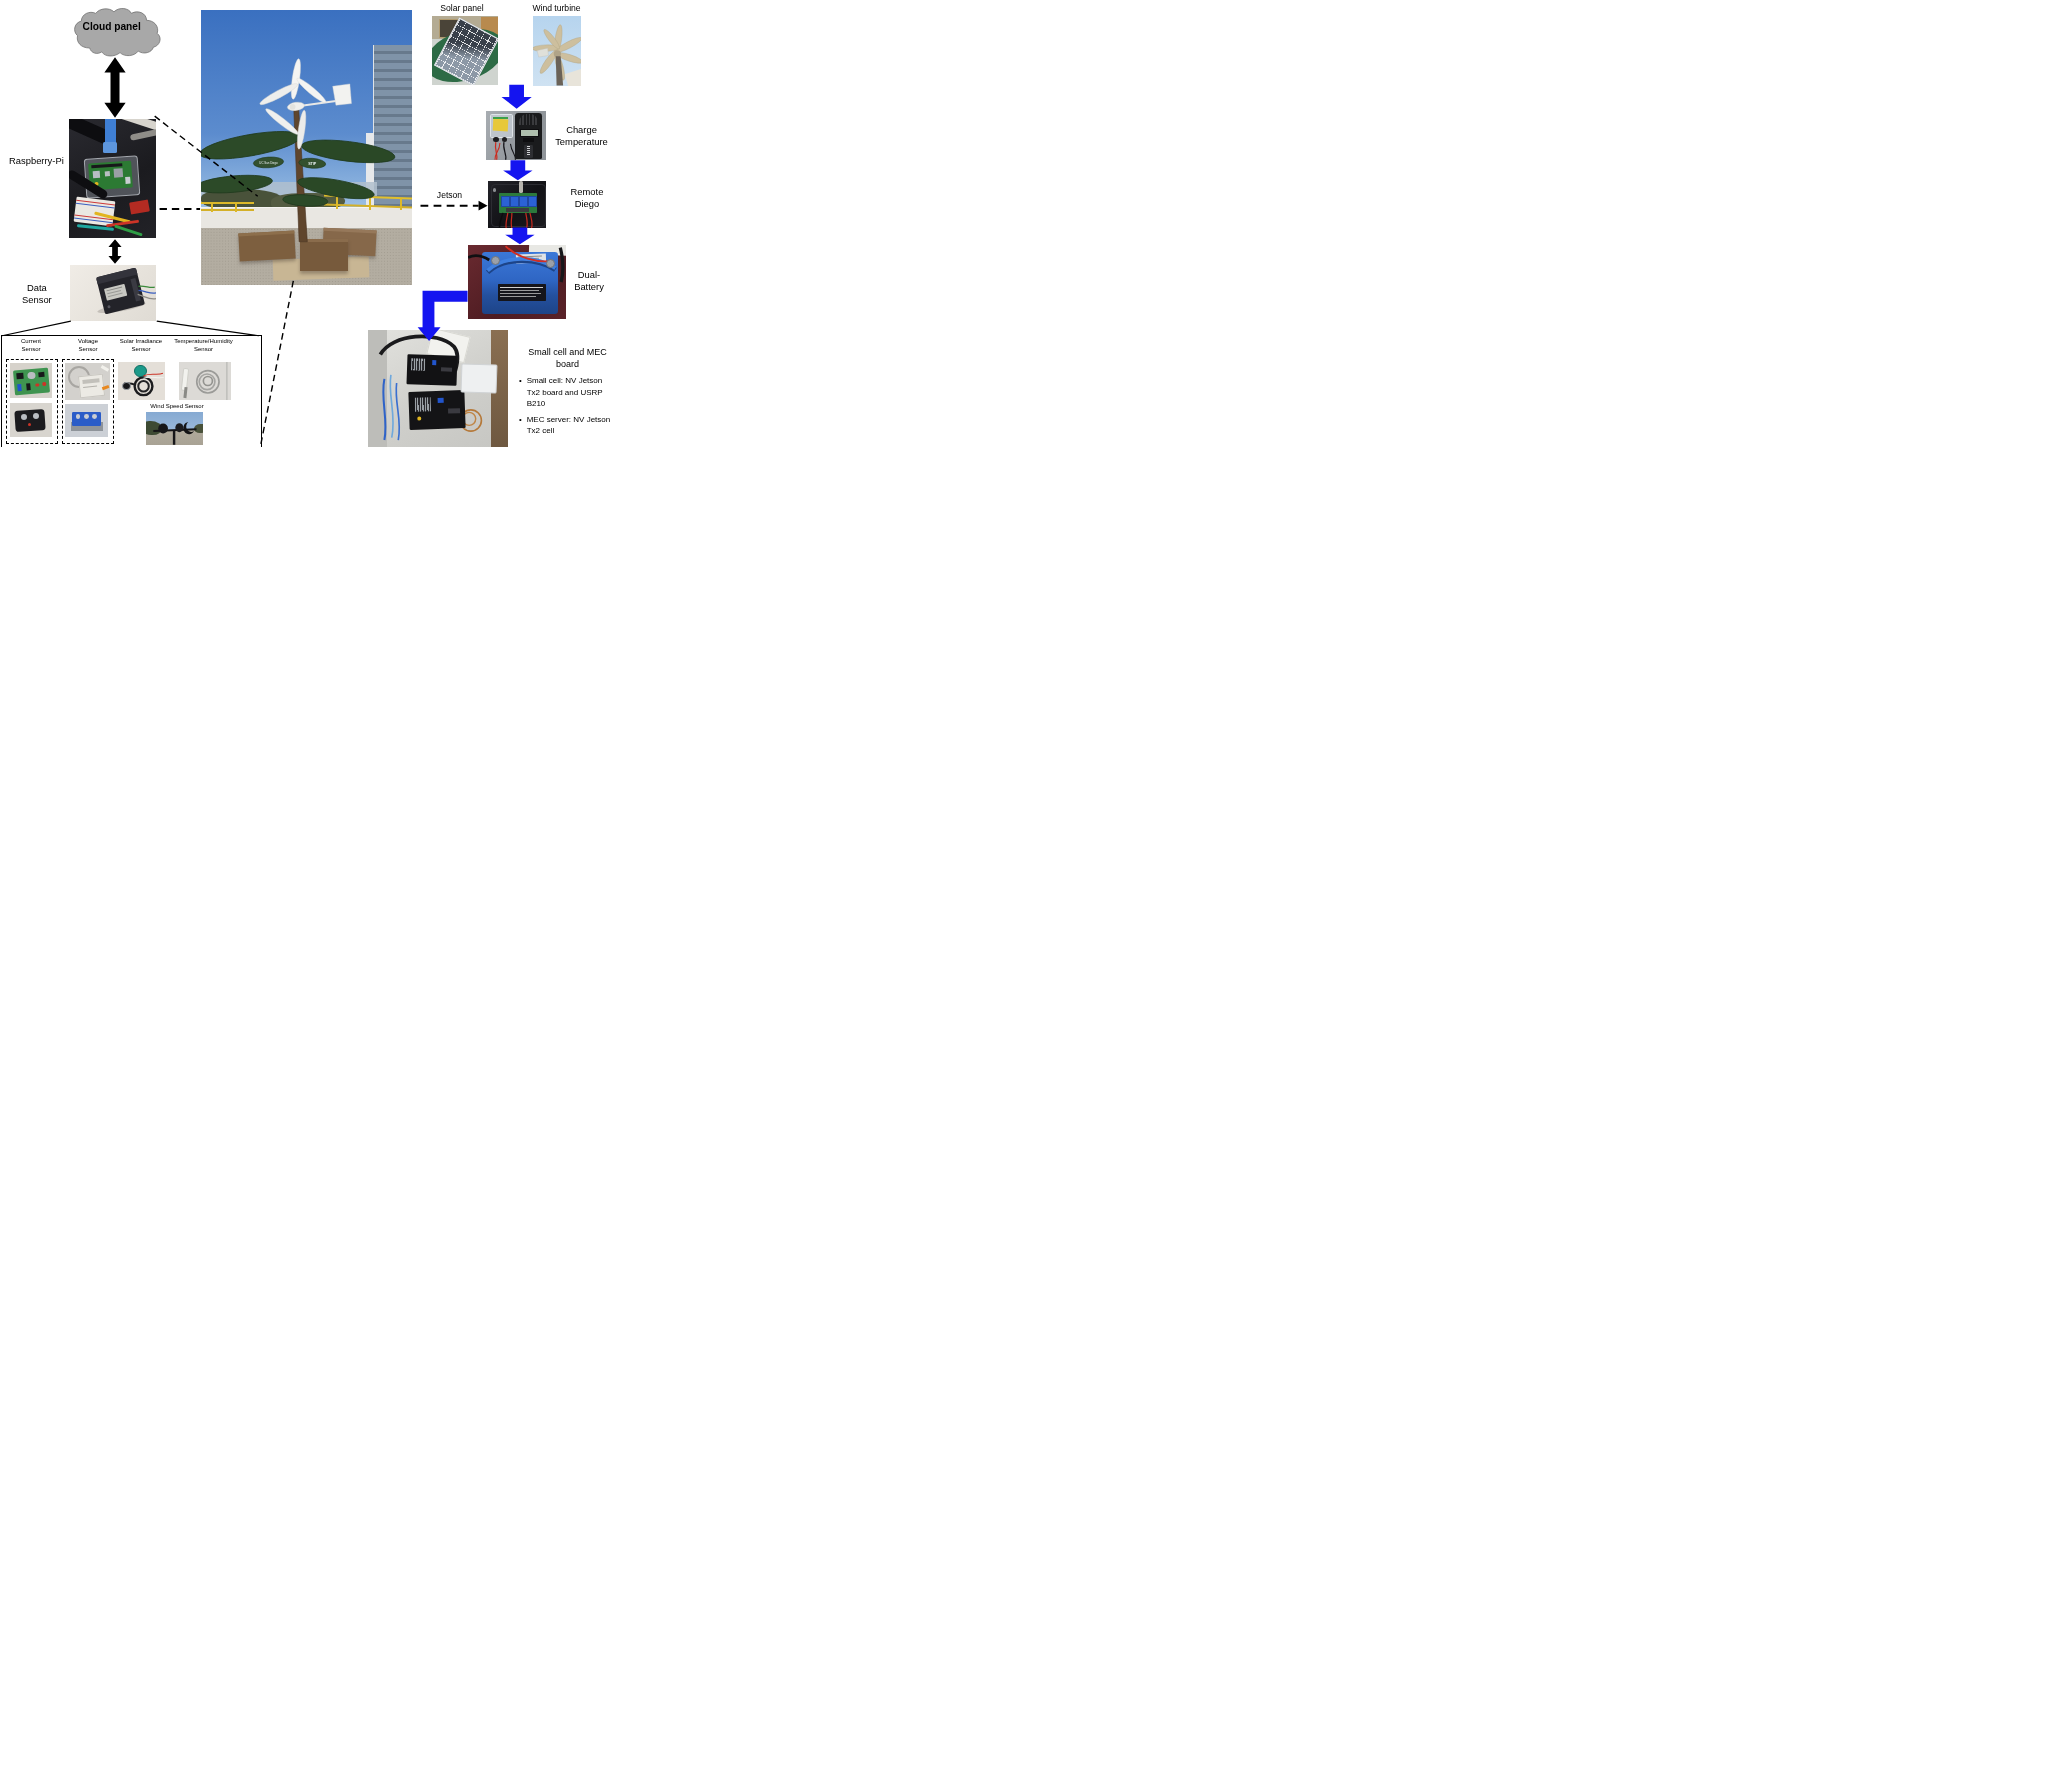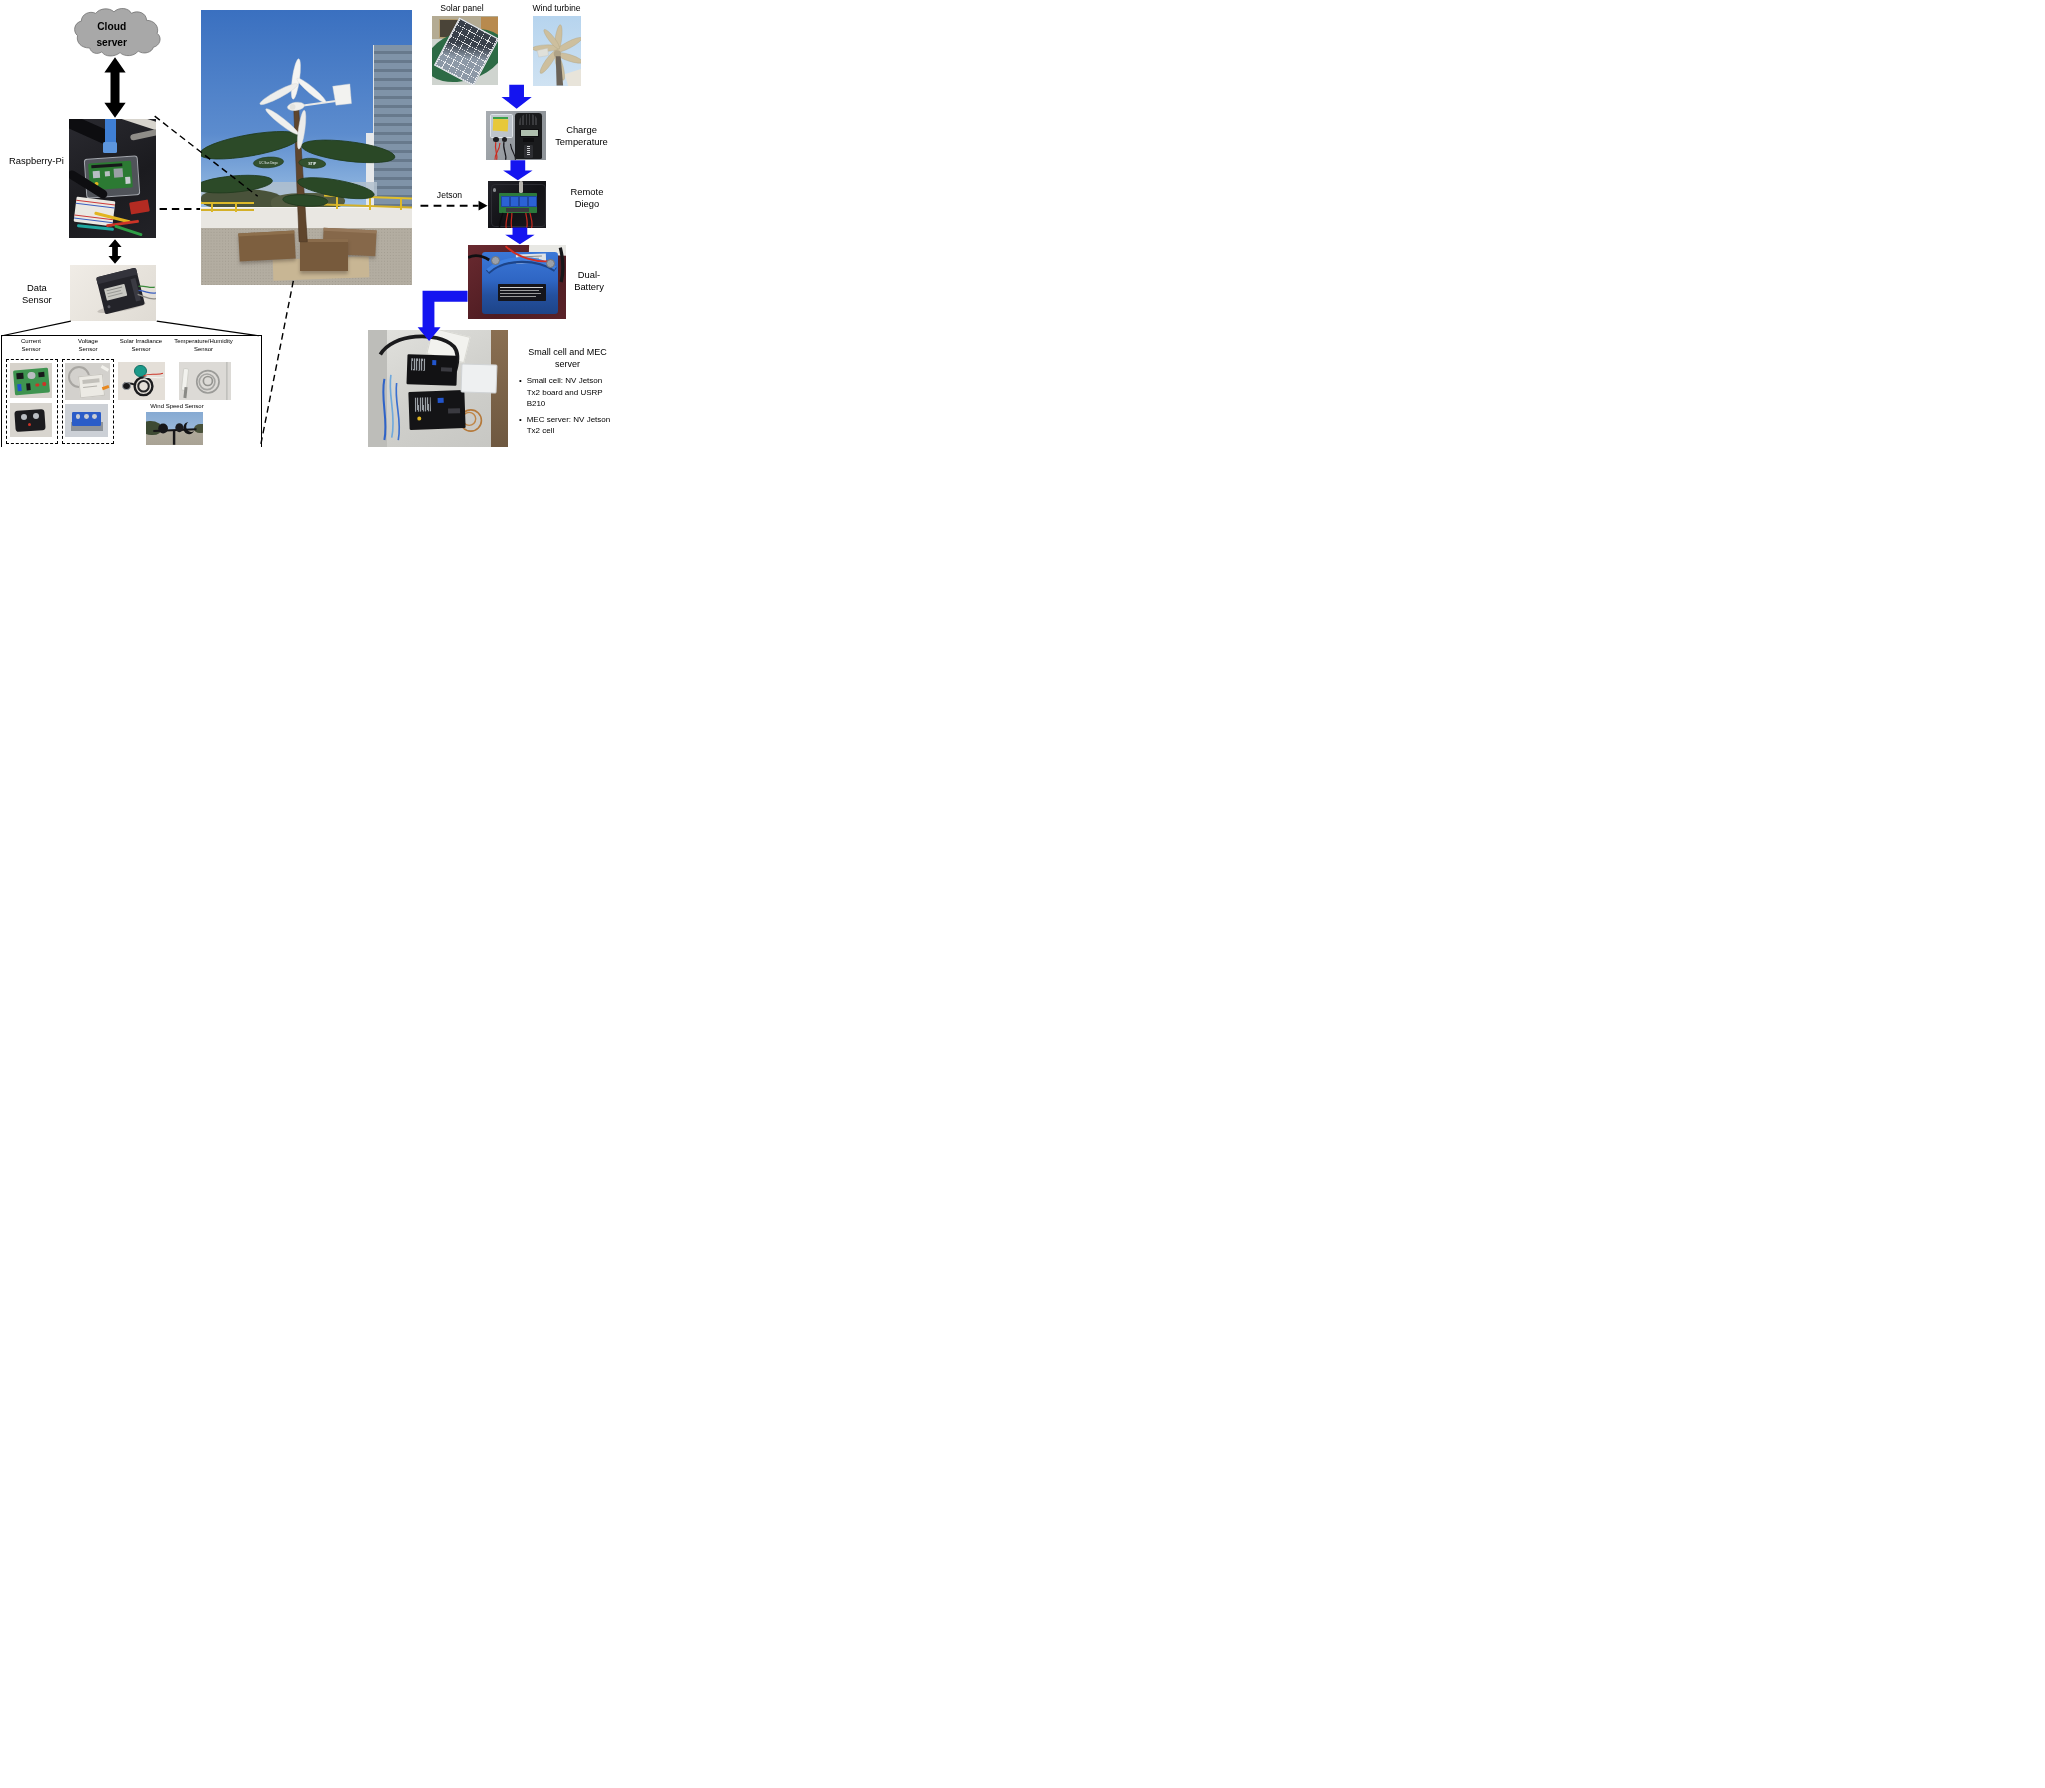--- a/index.html
+++ b/index.html
@@ -18,21 +18,21 @@
 </style>
 </head>
 <body>
 
 <div id="canvas">
 
   <div class="abs" style="left:73px;top:8.2px;width:91px;height:50px;z-index:2;">
     <svg width="91" height="50" viewBox="0 0 240 130" preserveAspectRatio="none">
       <path d="M44 104 C20 104 8 88 12 72 C-2 60 4 38 22 34 C22 16 44 6 60 14 C70 0 96 -2 108 10 C122 -4 148 0 154 14 C172 4 194 14 194 32 C214 32 228 48 222 66 C236 76 230 98 212 102 C208 116 186 122 172 112 C162 126 136 128 124 116 C110 128 84 128 76 114 C64 122 48 118 44 104 Z" style="fill:var(--cloud-fill);stroke:var(--cloud-stroke);stroke-width:2"></path>
     </svg>
-    <div class="label" style="left:8.2px;top:10.6px;width:61px;font-size:10.2px;font-weight:bold;line-height:1.55;">Cloud server</div>
+    <div class="label" style="left:8.2px;top:10.6px;width:61px;font-size:10.2px;font-weight:bold;line-height:1.55;">Cloud panel</div>
   </div>
 
   <div class="label" style="left:7.4px;top:155px;width:58px;font-size:9.4px;">Raspberry-Pi</div>
   <div class="label" style="left:16.4px;top:282px;width:41px;font-size:9.4px;">Data Sensor</div>
 
   <div class="photo" style="left:69px;top:119px;width:87px;height:119px;background:linear-gradient(150deg,#2a2a30,#1b1b1f 55%,#222227);">
     <div style="left:-8.2px;top:4.1px;width:57px;height:14px;background:#0d0d10;border-radius:7px;transform:rotate(24deg);"></div>
     <div style="left:49px;top:-2.5px;width:45px;height:8.2px;background:#d7d4cd;border-radius:4.1px;transform:rotate(18deg);"></div>
     <div style="left:61px;top:12.3px;width:37px;height:5.7px;background:#8f8d88;border-radius:2.9px;transform:rotate(-12deg);"></div>
     <div style="left:36px;top:0;width:10.6px;height:26px;background:#3f7fd4;border-radius:0 0 2.5px 2.5px;"></div>
@@ -337,21 +337,21 @@
     </div>
     <div style="left:41px;top:61px;width:56px;height:38px;background:#141416;border-radius:1.2px;transform:rotate(-2deg);">
       <div style="left:5.7px;top:5.7px;width:16.4px;height:14.7px;background:repeating-linear-gradient(90deg,#9aa0a5 0 1.2px,#2a2a2e 1.2px 2.5px);"></div>
       <div style="left:29px;top:6.5px;width:5.7px;height:5.7px;background:#2255cc;"></div>
       <div style="left:39px;top:18px;width:11.5px;height:4.9px;background:#3a3a40;"></div>
       <div style="left:8.2px;top:25px;width:4.1px;height:4.1px;background:#e0b51f;border-radius:50%;"></div>
     </div>
     <div style="left:93px;top:34px;width:34px;height:27px;background:#eef0f1;border:0.8px solid #d0d3d5;border-radius:1.6px;transform:rotate(2deg);"></div>
   </div>
 
-  <div class="label" style="left:526px;top:346px;width:83px;font-size:9px;line-height:1.35;">Small cell and MEC server</div>
+  <div class="label" style="left:526px;top:346px;width:83px;font-size:9px;line-height:1.35;">Small cell and MEC board</div>
   <div class="bullets" style="left:519px;top:375px;width:93px;font-size:8px;">
     <div class="bullet-item">
       <span>Small cell: NV Jetson Tx2 board and USRP B210</span>
     </div>
     <div class="bullet-item">
       <span>MEC server: NV Jetson Tx2 cell</span>
     </div>
   </div>
 
   <div class="label" style="left:425px;top:190px;width:49px;font-size:8.6px;">Jetson</div>

